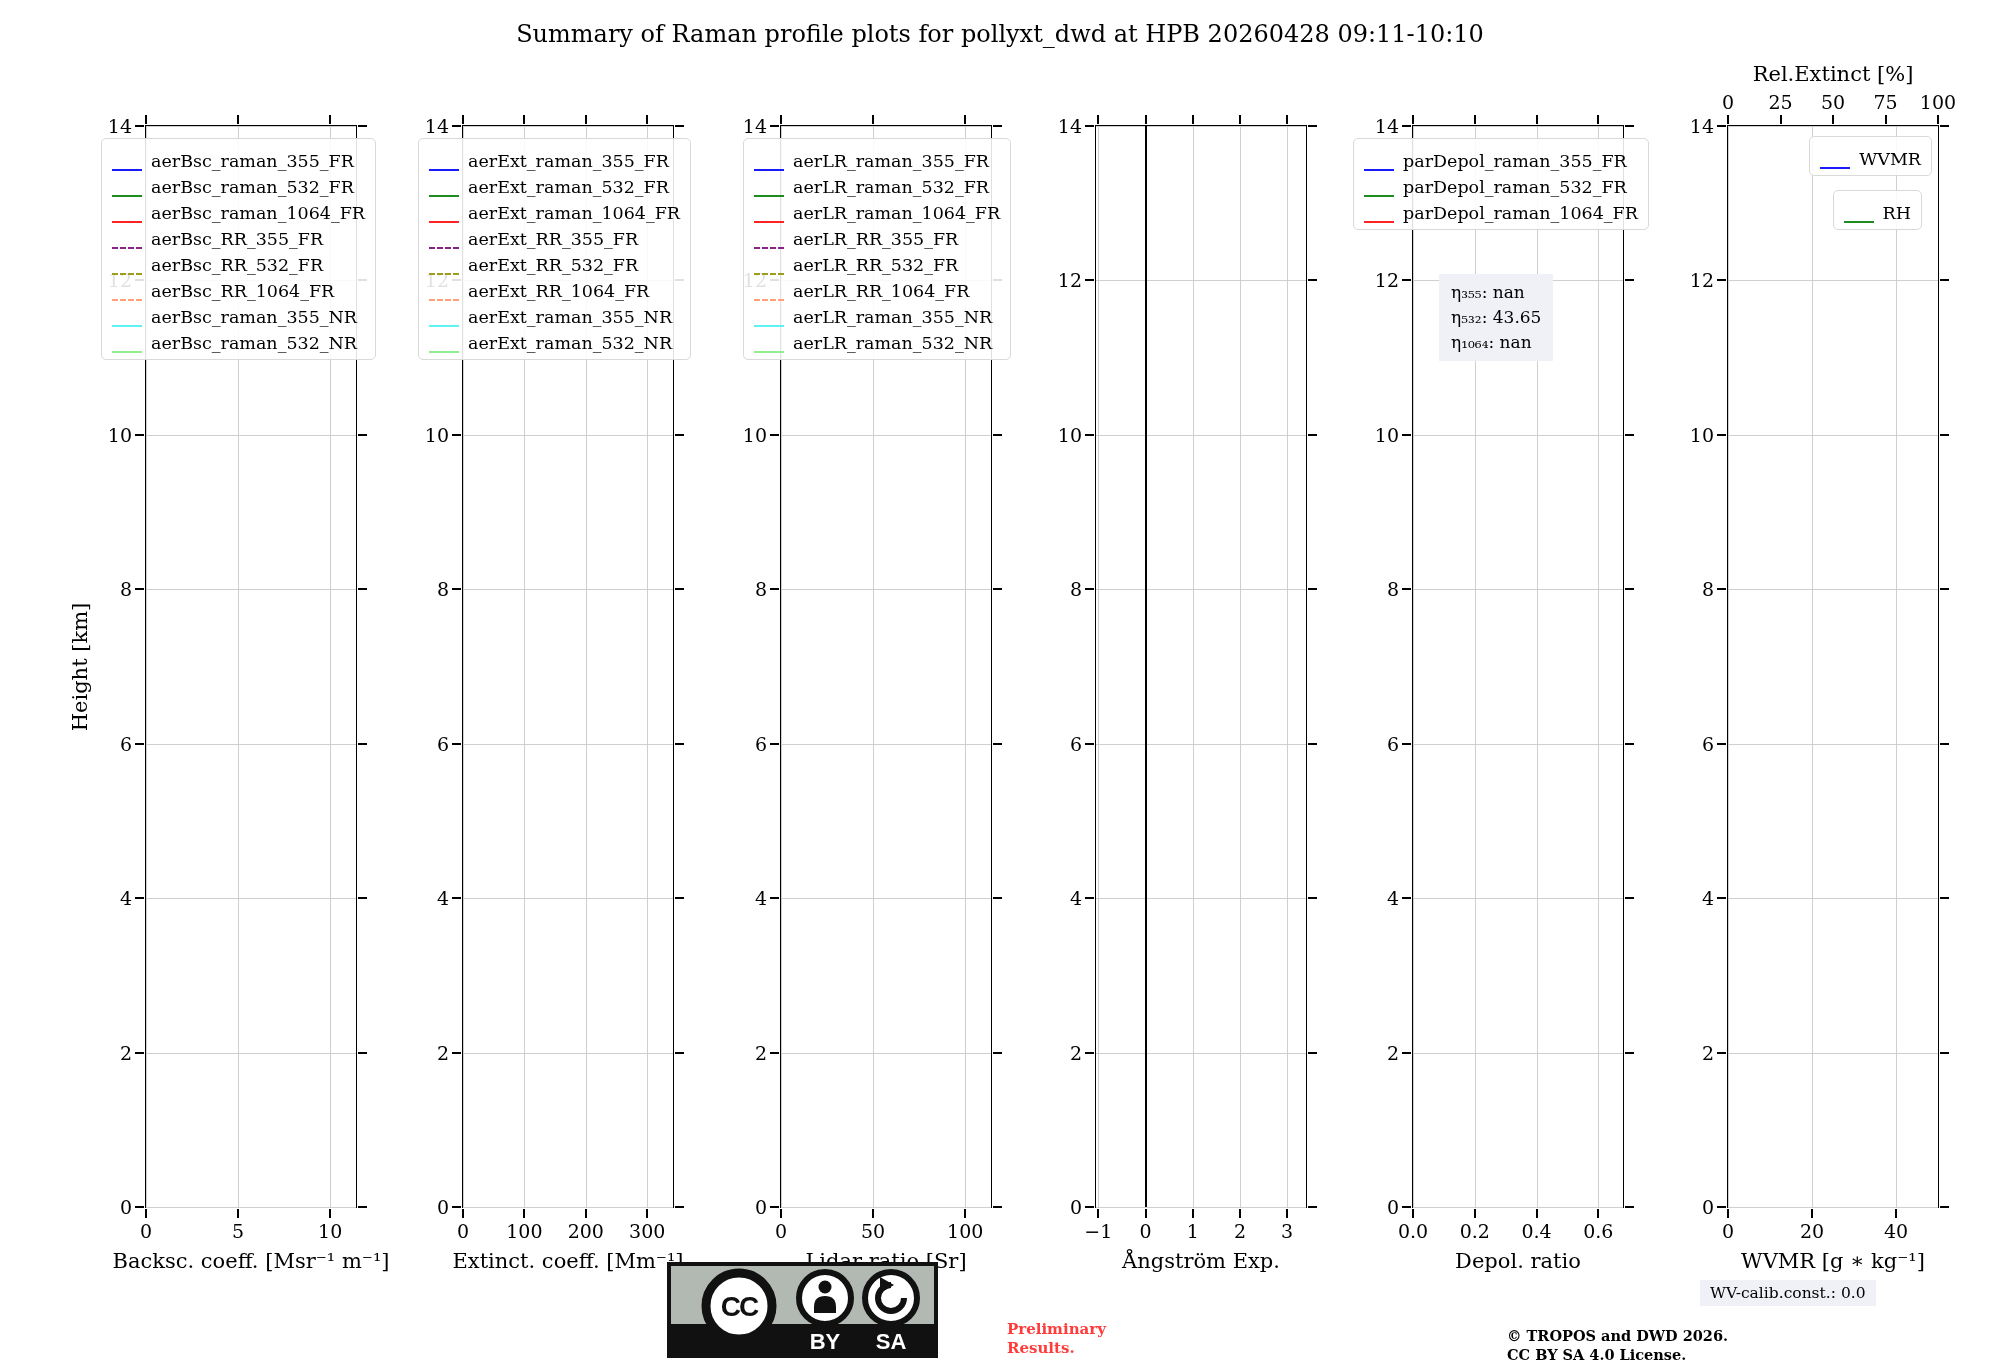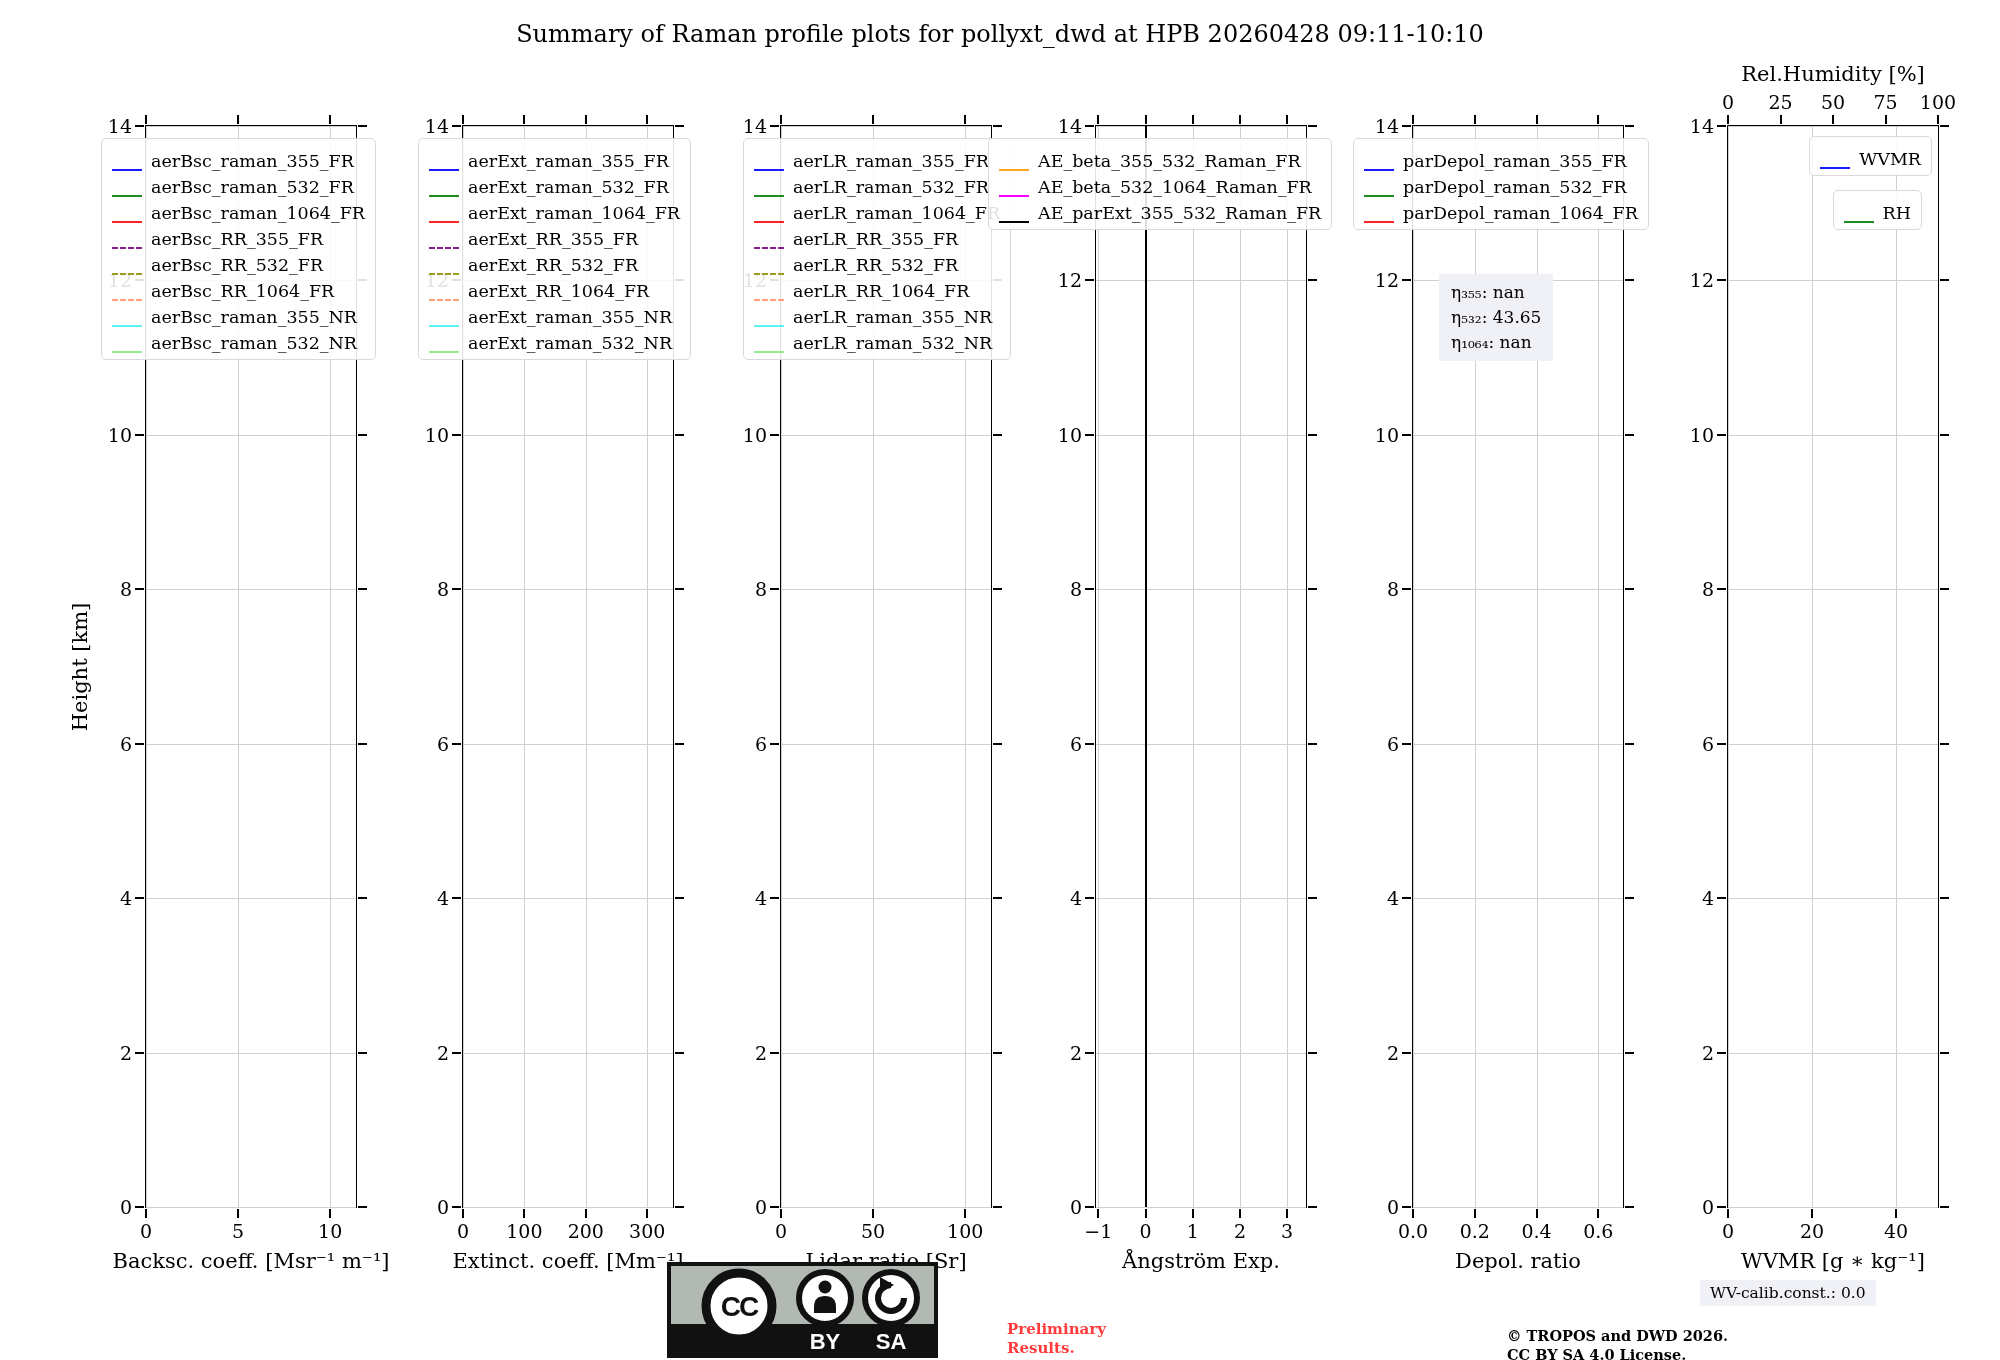--- a/index.html
+++ b/index.html
@@ -347,34 +347,20 @@
         <div class="ytick right" style="top: calc(28.5714% - 1px);"></div>
         <div class="yticklabel" style="top: 28.5714%;">10</div>
         <div class="ytick left" style="top: calc(14.2857% - 1px);"></div>
         <div class="ytick right" style="top: calc(14.2857% - 1px);"></div>
         <div class="yticklabel" style="top: 14.2857%;">12</div>
         <div class="ytick left" style="top: calc(0% - 1px);"></div>
         <div class="ytick right" style="top: calc(0% - 1px);"></div>
         <div class="yticklabel" style="top: 0%;">14</div>
         <div class="xlabel">Ångström Exp.</div>
         <div class="vline" style="left: calc(23.5955% - 1px); background: rgb(0, 0, 0);"></div>
-        <div class="legend" style="left: -108px; top: 12px;">
-          <div class="lrow">
-            <div class="lswatch" style="border-top-style: solid; border-top-color: rgb(255, 165, 30);"></div>
-            <div class="llabel">AE_beta_355_532_Raman_FR</div>
-          </div>
-          <div class="lrow">
-            <div class="lswatch" style="border-top-style: solid; border-top-color: rgb(255, 0, 255);"></div>
-            <div class="llabel">AE_beta_532_1064_Raman_FR</div>
-          </div>
-          <div class="lrow">
-            <div class="lswatch" style="border-top-style: solid; border-top-color: rgb(0, 0, 0);"></div>
-            <div class="llabel">AE_parExt_355_532_Raman_FR</div>
-          </div>
-        </div>
       </div>
       <div class="plot" style="left: 1412px; top: 125px; width: 212px; height: 1083px;">
         <div class="vgrid" style="left: 0%;"></div>
         <div class="vgrid" style="left: 29.4118%;"></div>
         <div class="vgrid" style="left: 58.8235%;"></div>
         <div class="vgrid" style="left: 88.2353%;"></div>
         <div class="hgrid" style="top: 100%;"></div>
         <div class="hgrid" style="top: 85.7143%;"></div>
         <div class="hgrid" style="top: 71.4286%;"></div>
         <div class="hgrid" style="top: 57.1429%;"></div>
@@ -460,21 +446,21 @@
         <div class="xtick top" style="left: calc(0% - 1px);"></div>
         <div class="xtick top" style="left: calc(25% - 1px);"></div>
         <div class="xtick top" style="left: calc(50% - 1px);"></div>
         <div class="xtick top" style="left: calc(75% - 1px);"></div>
         <div class="xtick top" style="left: calc(100% - 1px);"></div>
         <div class="topticklabel" style="left: 0%;">0</div>
         <div class="topticklabel" style="left: 25%;">25</div>
         <div class="topticklabel" style="left: 50%;">50</div>
         <div class="topticklabel" style="left: 75%;">75</div>
         <div class="topticklabel" style="left: 100%;">100</div>
-        <div class="topaxislabel">Rel.Humidity [%]</div>
+        <div class="topaxislabel">Rel.Extinct [%]</div>
         <div class="ytick left" style="top: calc(100% - 1px);"></div>
         <div class="ytick right" style="top: calc(100% - 1px);"></div>
         <div class="yticklabel" style="top: 100%;">0</div>
         <div class="ytick left" style="top: calc(85.7143% - 1px);"></div>
         <div class="ytick right" style="top: calc(85.7143% - 1px);"></div>
         <div class="yticklabel" style="top: 85.7143%;">2</div>
         <div class="ytick left" style="top: calc(71.4286% - 1px);"></div>
         <div class="ytick right" style="top: calc(71.4286% - 1px);"></div>
         <div class="yticklabel" style="top: 71.4286%;">4</div>
         <div class="ytick left" style="top: calc(57.1429% - 1px);"></div>

